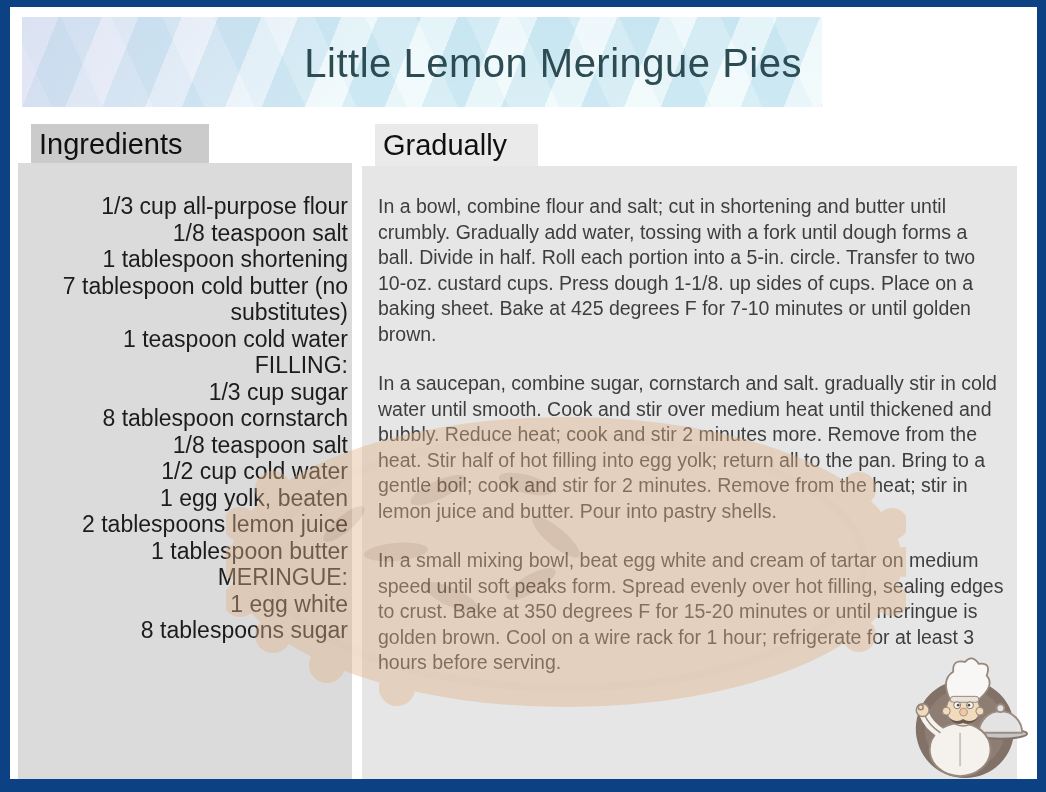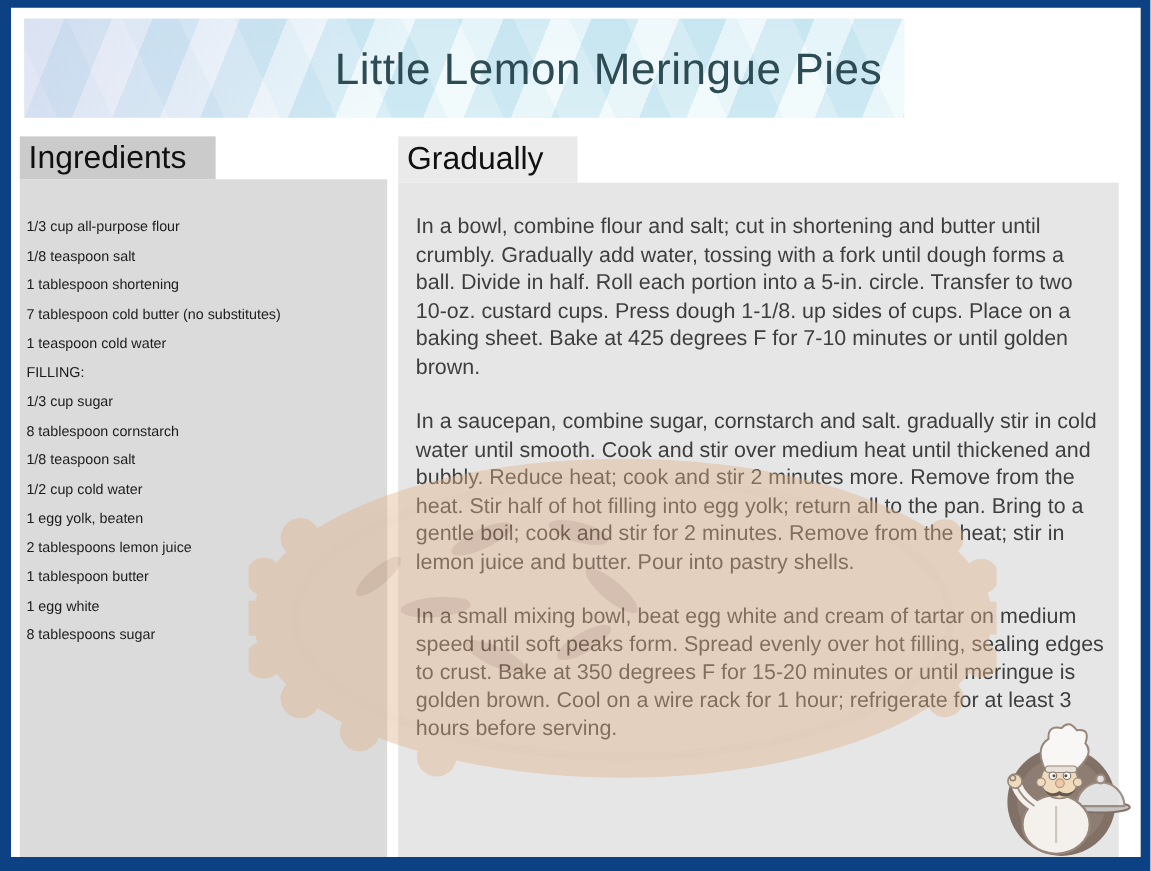--- a/index.html
+++ b/index.html
@@ -22,34 +22,34 @@
       linear-gradient(100deg, rgba(207,205,235,.45), rgba(255,255,255,0) 42%),
       repeating-linear-gradient(112deg, rgba(255,255,255,.45) 0 34px, rgba(183,219,235,.30) 34px 74px),
       repeating-linear-gradient(-115deg, rgba(255,255,255,.30) 0 46px, rgba(196,228,240,.28) 46px 92px),
       linear-gradient(180deg,#d3edf5,#def3f8);
   }
   .banner-title{
     position:absolute;right:20px;top:0;height:90px;line-height:92px;
     font-size:40px;letter-spacing:.5px;color:#2c4b52;white-space:nowrap;
   }
   
-  .head-box{position:absolute;top:124px;box-sizing:border-box;}
+  .head-box{position:absolute;top:124px;box-sizing:border-box;margin-left:13px;}
   .head-box .head-text{font-size:29px;color:#101010;padding-left:8px;}
   .ing-head{left:18px;width:178px;height:39px;background:#cbcbcb;line-height:40px;}
   .dir-head{left:362px;width:163px;height:42px;background:#eaeaea;line-height:42px;}
   
   .ing-col{
     position:absolute;left:18px;top:163px;width:334px;height:617px;
     background:#dbdbdb;box-sizing:border-box;padding:30px 4px 0 6px;
   }
   .dir-col{
     position:absolute;left:362px;top:166px;width:655px;height:614px;
     background:#e6e6e6;box-sizing:border-box;padding:28px 10px 0 16px;
   }
-  .ing-list{list-style:none;margin:0;padding:0;font-size:13px;line-height:26.5px;color:#1c1c1c;}
+  .ing-list{list-style:none;margin:0;padding:0;font-size:23px;line-height:26.5px;color:#1c1c1c;text-align:right;}
   .dir-text p{margin:0 0 24px 0;font-size:19.5px;line-height:25.5px;color:#3e3e3e;}
   
   .pie-watermark{position:absolute;left:226px;top:412px;width:680px;height:300px;z-index:5;pointer-events:none;}
   .chef-logo{position:absolute;left:903px;top:655px;width:128px;height:130px;z-index:6;pointer-events:none;}
 </style>
 </head>
 <body>
 
 <div class="banner">
   <div class="banner-title">Little Lemon Meringue Pies</div>
@@ -71,20 +71,21 @@
     <li>7 tablespoon cold butter (no substitutes)</li>
     <li>1 teaspoon cold water</li>
     <li>FILLING:</li>
     <li>1/3 cup sugar</li>
     <li>8 tablespoon cornstarch</li>
     <li>1/8 teaspoon salt</li>
     <li>1/2 cup cold water</li>
     <li>1 egg yolk, beaten</li>
     <li>2 tablespoons lemon juice</li>
     <li>1 tablespoon butter</li>
+    <li>MERINGUE:</li>
     <li>1 egg white</li>
     <li>8 tablespoons sugar</li>
   </ul>
 </div>
 
 <div class="dir-col">
   <div class="dir-text">
     <p>In a bowl, combine flour and salt; cut in shortening and butter until crumbly. Gradually add water, tossing with a fork until dough forms a ball. Divide in half. Roll each portion into a 5-in. circle. Transfer to two 10-oz. custard cups. Press dough 1-1/8. up sides of cups. Place on a baking sheet. Bake at 425 degrees F for 7-10 minutes or until golden brown.</p>
     <p>In a saucepan, combine sugar, cornstarch and salt. gradually stir in cold water until smooth. Cook and stir over medium heat until thickened and bubbly. Reduce heat; cook and stir 2 minutes more. Remove from the heat. Stir half of hot filling into egg yolk; return all to the pan. Bring to a gentle boil; cook and stir for 2 minutes. Remove from the heat; stir in lemon juice and butter. Pour into pastry shells.</p>
     <p>In a small mixing bowl, beat egg white and cream of tartar on medium speed until soft peaks form. Spread evenly over hot filling, sealing edges to crust. Bake at 350 degrees F for 15-20 minutes or until meringue is golden brown. Cool on a wire rack for 1 hour; refrigerate for at least 3 hours before serving.</p>

